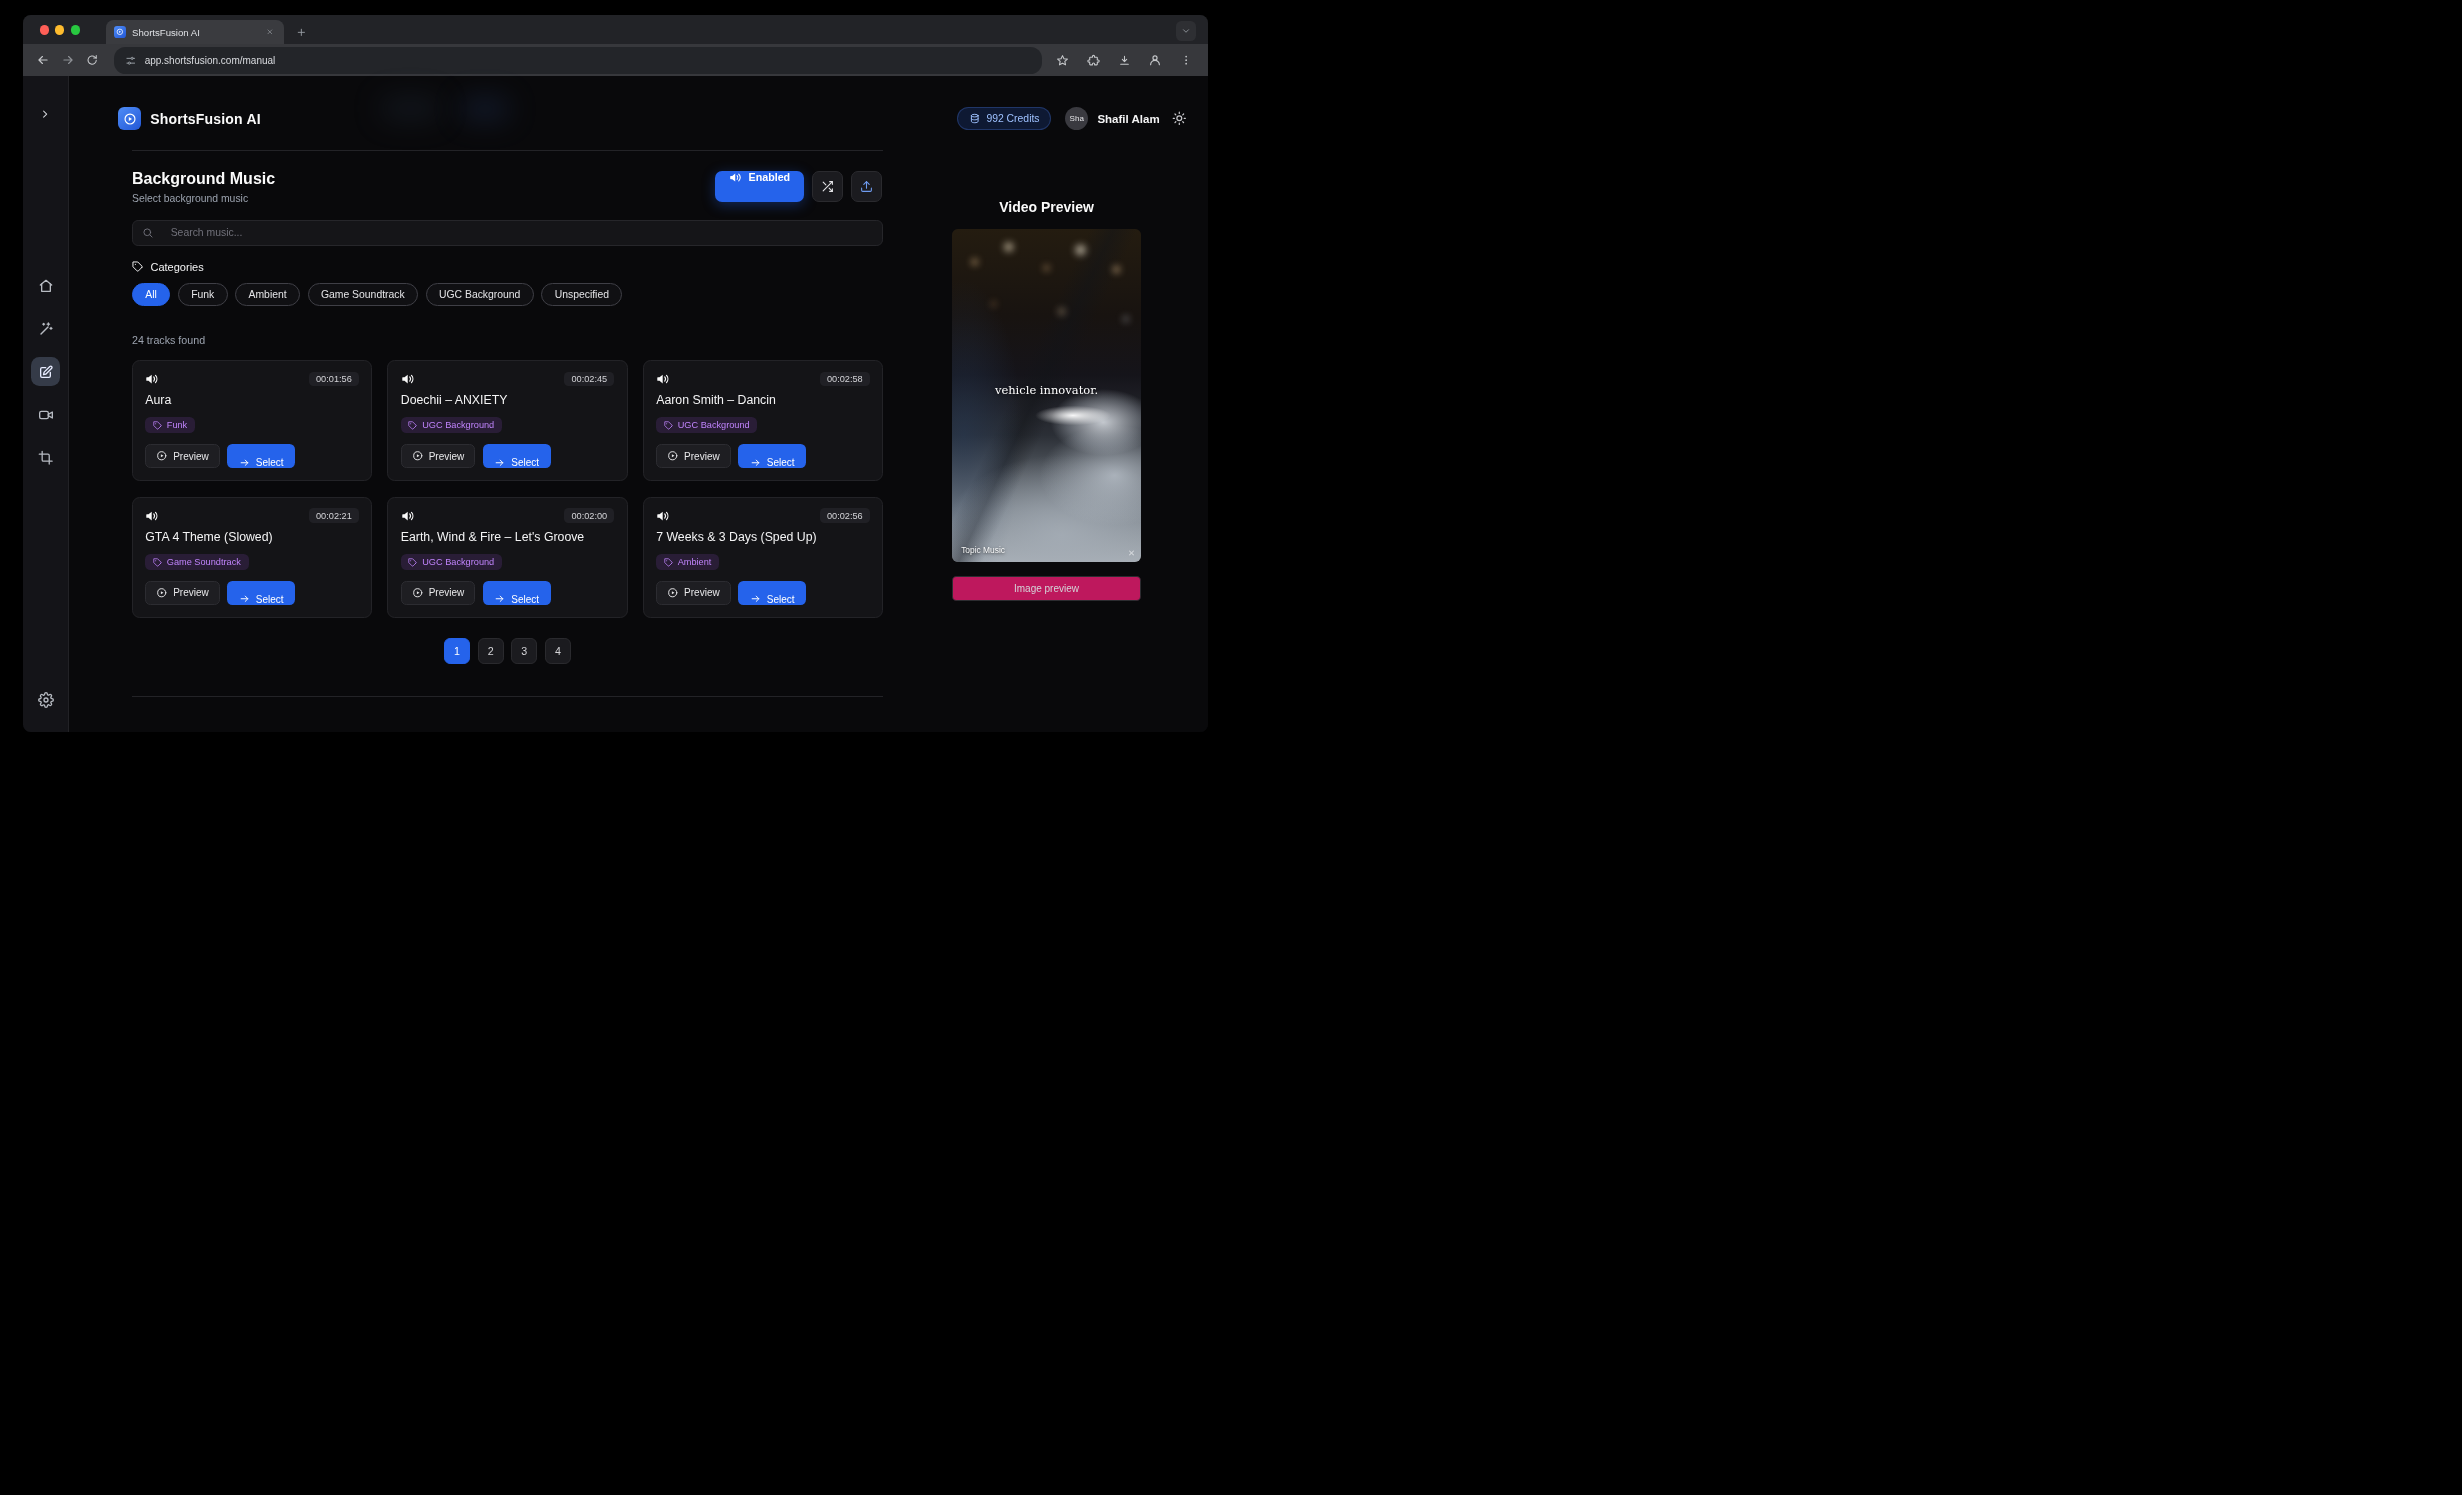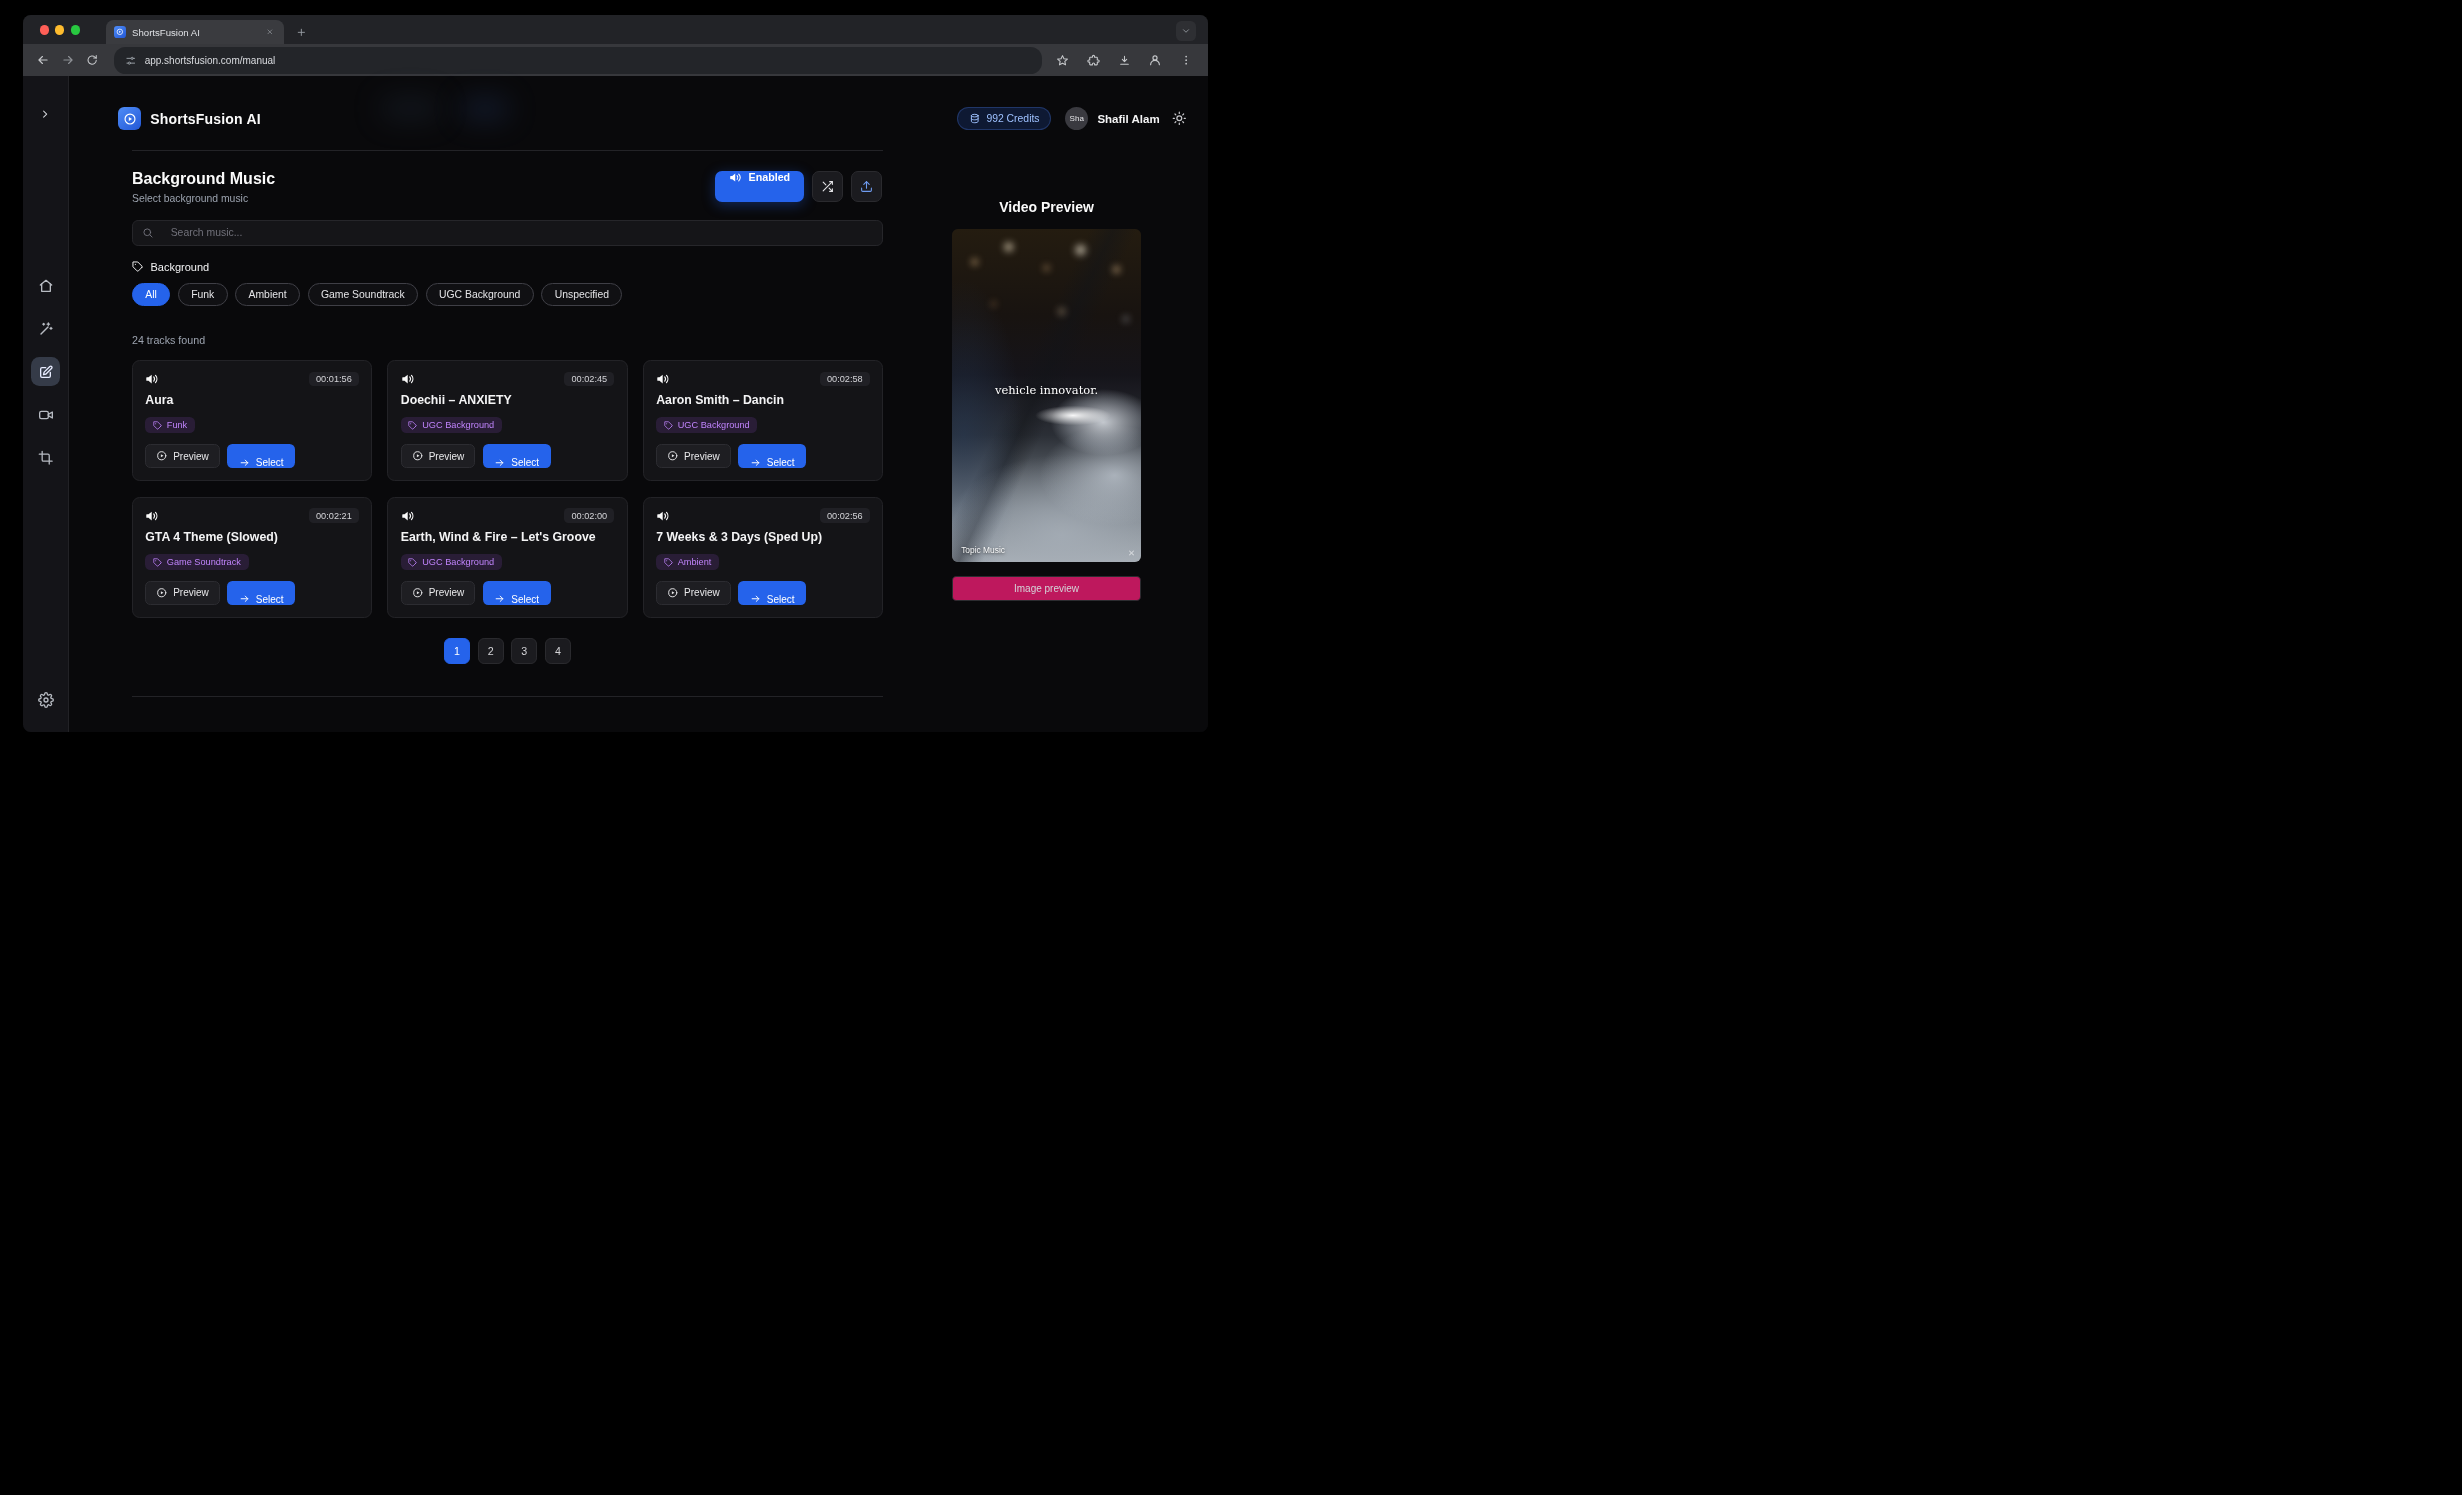--- a/index.html
+++ b/index.html
@@ -89,21 +89,21 @@
   .pill{ height:23px; padding:0 12.3px; border-radius:11.5px; background:#101013; border:0.8px solid #3f3f46;
          color:#e4e4e7; font-size:10.4px; font-family:inherit; display:flex; align-items:center; }
   .pill.active{ background:var(--accent); border-color:var(--accent); color:#fff; }
 
   .results{ margin-top:28px; color:#9ca3af; font-size:10.7px; }
 
   .grid{ margin-top:14px; display:grid; grid-template-columns:repeat(3,1fr); gap:15.4px; }
   .card{ background:#141417; border:0.8px solid #232327; border-radius:7.7px; padding:10.7px 12.3px 12.3px; }
   .card-top{ display:flex; align-items:center; justify-content:space-between; color:#fafafa; }
   .duration{ background:#202025; border-radius:4.6px; padding:2.3px 7px; color:#d4d4d8; font-size:9.2px; }
-  .track-title{ margin-top:7px; color:#f4f4f5; font-size:12.3px; font-weight:700; white-space:nowrap; overflow:hidden; }
+  .track-title{ margin-top:7px; color:#f4f4f5; font-size:12.3px; font-weight:400; white-space:nowrap; overflow:hidden; }
   .chip{ margin-top:10px; display:inline-flex; align-items:center; gap:4.6px; background:rgba(168,85,247,.14);
          color:var(--tag); border-radius:5.4px; padding:3.1px 7.7px; font-size:9.2px; }
   .card-actions{ margin-top:10.7px; display:flex; gap:7.7px; }
   .btn-preview{ height:24px; display:flex; align-items:center; gap:5.4px; padding:0 10px; border-radius:5.4px;
                 background:#1e1e22; border:0.8px solid #2c2c31; color:#e8e8ea; font-size:10px; font-family:inherit; }
   .btn-select{ height:24px; display:flex; align-items:flex-end; gap:5.4px; padding:0 11.5px; border-radius:5.4px; border:none;
                background:var(--accent); color:#fff; font-size:10px; font-weight:500; font-family:inherit; }
 
   .pagination{ margin-top:20px; display:flex; justify-content:center; gap:7.7px; }
   .page-btn{ width:26px; height:26px; border-radius:6.1px; background:#1b1b1f; border:0.8px solid #2a2a2e; color:#d4d4d8;
@@ -366,21 +366,21 @@
                 </svg>
             </span>
             <input placeholder="Search music..." style="">
           </div>
 
           <div class="cats-label">
             <svg class="ic" width="11.5" height="11.5" viewBox="0 0 24 24">
                 <path d="M20.59 13.41l-7.17 7.17a2 2 0 0 1-2.83 0L2 12V2h10l8.59 8.59a2 2 0 0 1 0 2.82z"></path>
                 <circle cx="7" cy="7" r="1.2" fill="currentColor" stroke="none"></circle>
               </svg>
-            <span>Background</span>
+            <span>Categories</span>
           </div>
 
           <div class="pills">
 
               <button class="pill active">All</button>
 
               <button class="pill">Funk</button>
 
               <button class="pill">Ambient</button>
 

